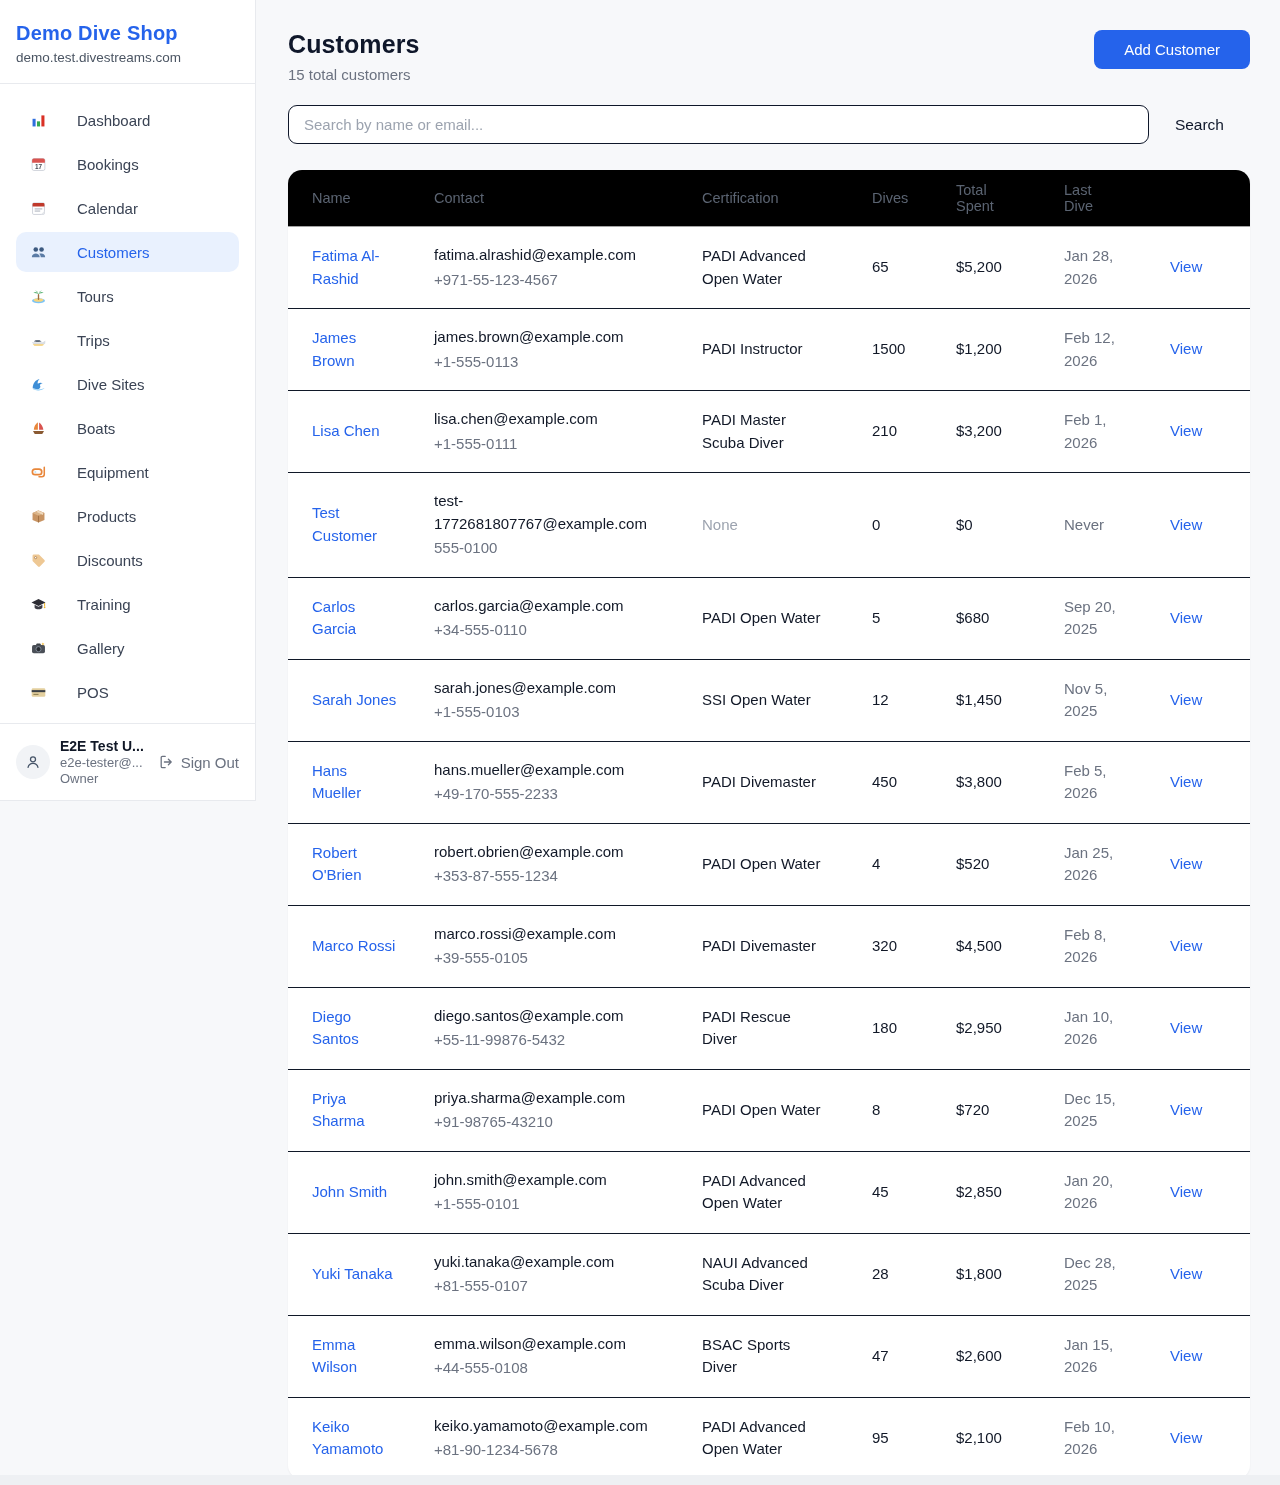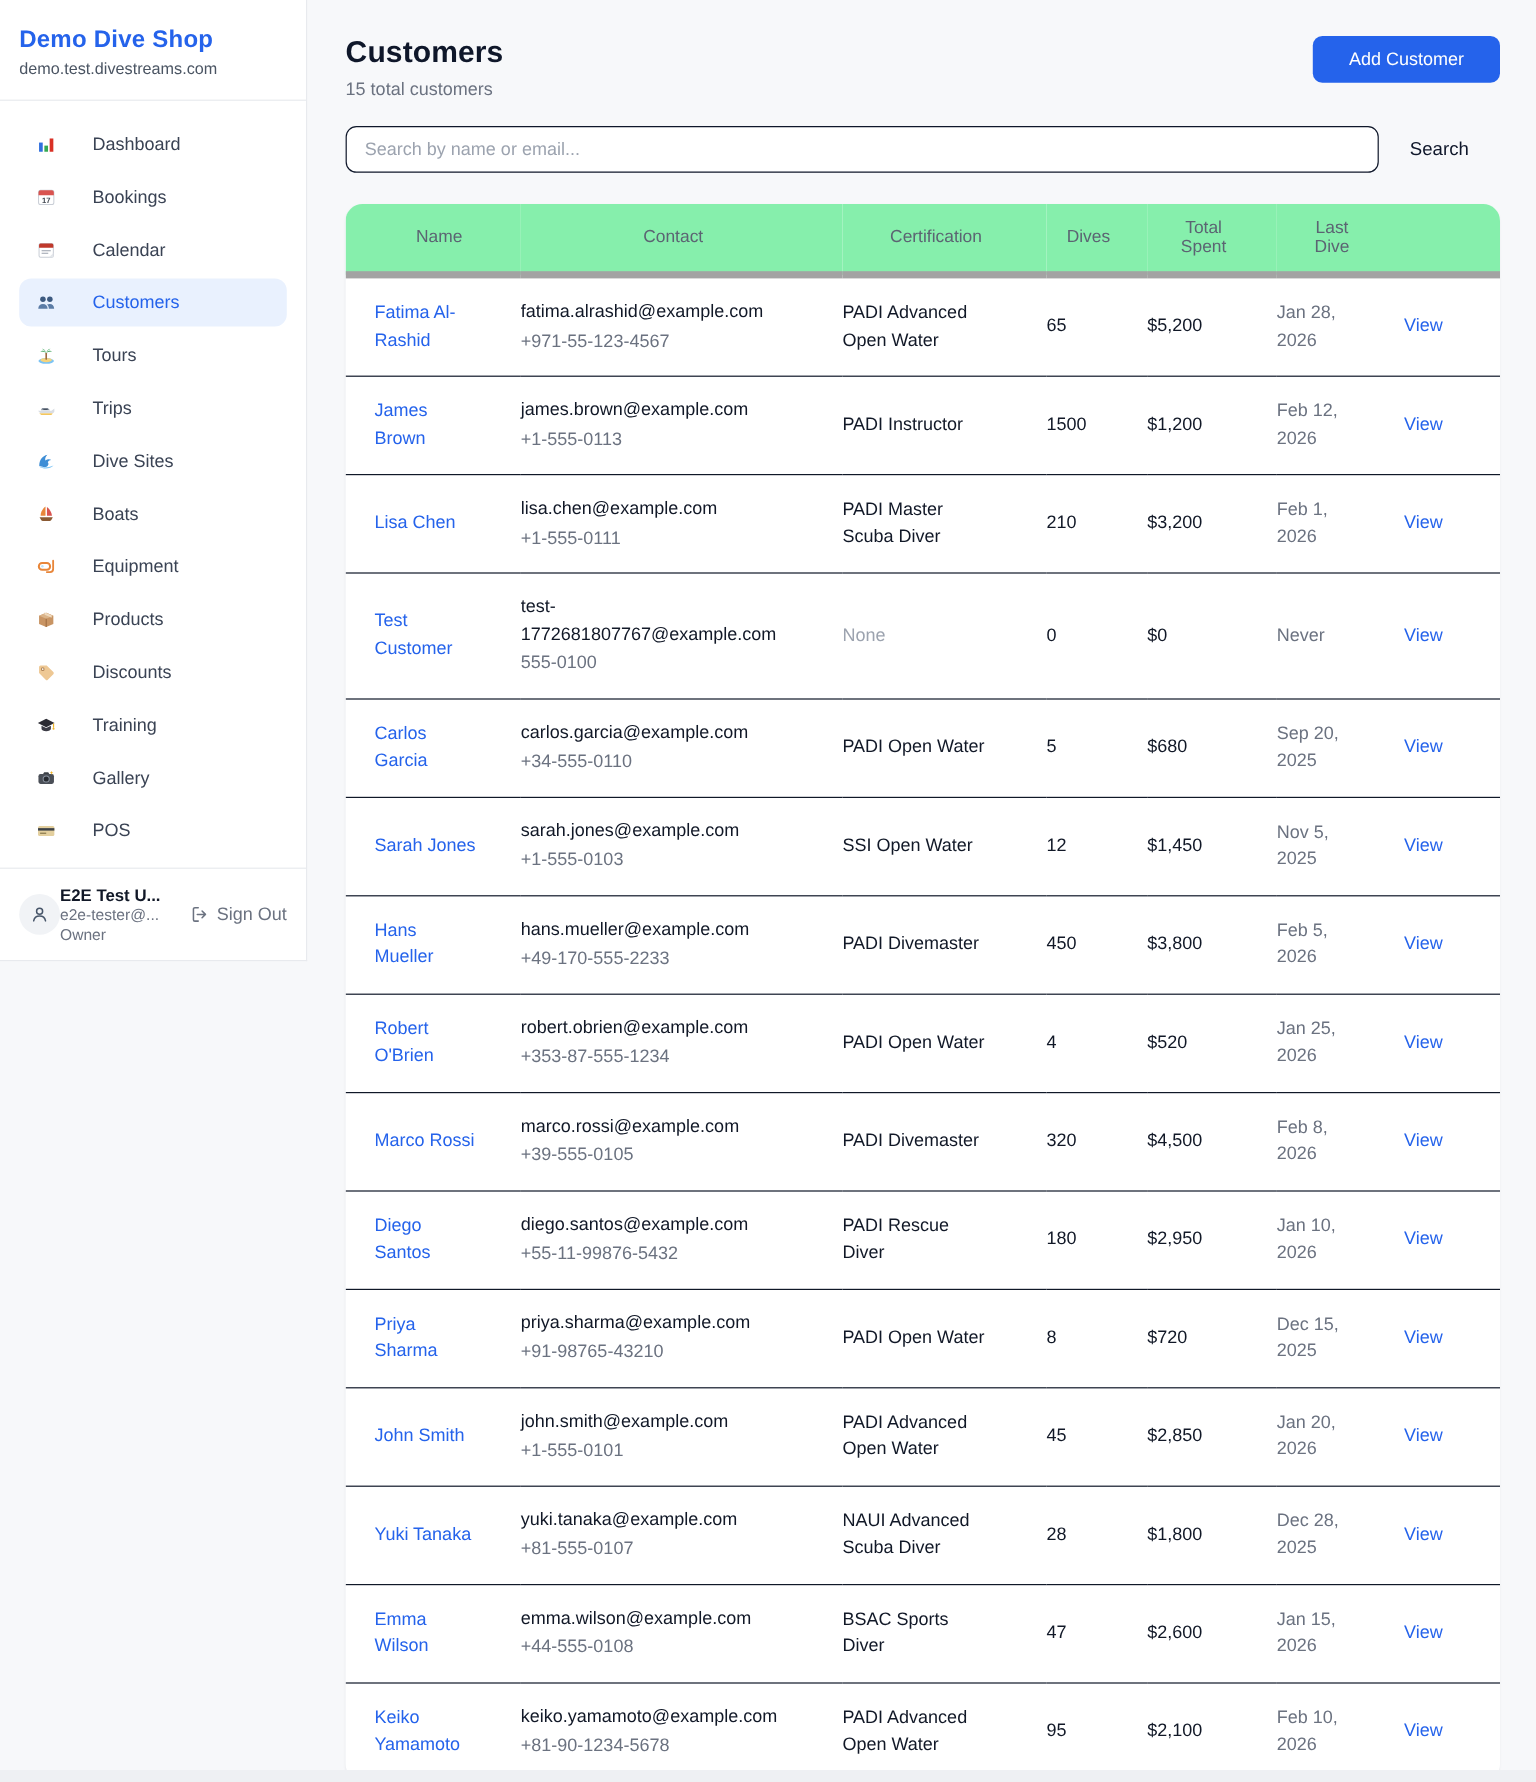--- a/index.html
+++ b/index.html
@@ -14,21 +14,21 @@
   .brand-title { color:#2563eb; font-size:20px; font-weight:700; letter-spacing:.2px; }
   .brand-sub { margin-top:5px; color:#4b5563; font-size:13.5px; }
   .nav { padding:16px 16px 8px 16px; }
   .nav-item { display:flex; align-items:center; gap:30px; height:40px; padding:0 13px;
               border-radius:10px; margin-bottom:4px; cursor:pointer; }
   .nav-item .nav-label { color:#3a4354; font-size:15px; }
   .nav-item.active { background:#e9f1fe; }
   .nav-item.active .nav-label { color:#2563eb; font-weight:500; }
   .nav-icon { width:18px; height:18px; display:inline-flex; align-items:center; justify-content:center; flex:0 0 18px; }
   .user-box { position:absolute; left:0; bottom:0; width:100%; border-top:1px solid #e8eaee;
-              padding:14px 16px; display:flex; align-items:center; }
+              padding:14px 16px; display:flex; align-items:center; gap:10px; }
   .avatar { width:34px; height:34px; border-radius:50%; background:#f1f3f6; display:flex;
             align-items:center; justify-content:center; flex:0 0 34px; }
   .user-info { min-width:0; flex:1; }
   .user-name { font-size:14px; font-weight:700; color:#111827; white-space:nowrap; }
   .user-email, .user-role { font-size:13px; color:#6b7280; margin-top:1px; white-space:nowrap; }
   .signout { display:flex; align-items:flex-start; gap:7px; color:#6b7280; font-size:15px;
              background:none; border:none; cursor:pointer; font-family:inherit; white-space:nowrap; }
 
   
   .main { margin-left:256px; padding:30px 30px 0 32px; }
@@ -42,22 +42,22 @@
   .search-input { flex:1; height:39px; border:1.5px solid #0f172a; border-radius:9px;
                   padding:0 15px; font-size:15px; font-family:inherit; color:#111827; background:#fff; outline:none; }
   .search-input::placeholder { color:#9ca3af; }
   .btn-search { background:none; border:none; font-family:inherit; font-size:15.5px; color:#0f172a;
                 padding:8px 26px 8px 26px; cursor:pointer; }
 
   
   .card { margin-top:26px; background:#ffffff; border-radius:14px; overflow:hidden;
           box-shadow:0 1px 2px rgba(15,23,42,.05); }
   table { width:100%; border-collapse:collapse; table-layout:fixed; }
-  thead th { background:#86efac; text-align:center; vertical-align:middle; font-weight:400;
-             font-size:14.5px; color:#5b6472; padding:12px 14px 12px 0; border-bottom:6px solid #a3a3a3; }
+  thead th { background:#000000; text-align:left; vertical-align:middle; font-weight:400;
+             font-size:14.5px; color:#5b6472; padding:12px 14px 12px 0; border-bottom:1px solid #a3a3a3; }
   thead th:first-child { padding-left:24px; }
   tbody td { border-bottom:1px solid #101828; vertical-align:middle; font-size:15px; color:#111827;
              padding:17px 14px 17px 0; line-height:1.5; }
   tbody tr:last-child td { border-bottom:none; }
   td.c-name { padding-left:24px; padding-right:34px; }
   th.h-name { padding-left:24px; }
   td.c-contact { padding-right:56px; }
   td.c-cert { padding-right:48px; }
   td.c-last { padding-right:40px; color:#6b7280; }
   .name-link { color:#2563eb; font-weight:500; text-decoration:none; cursor:pointer; }

